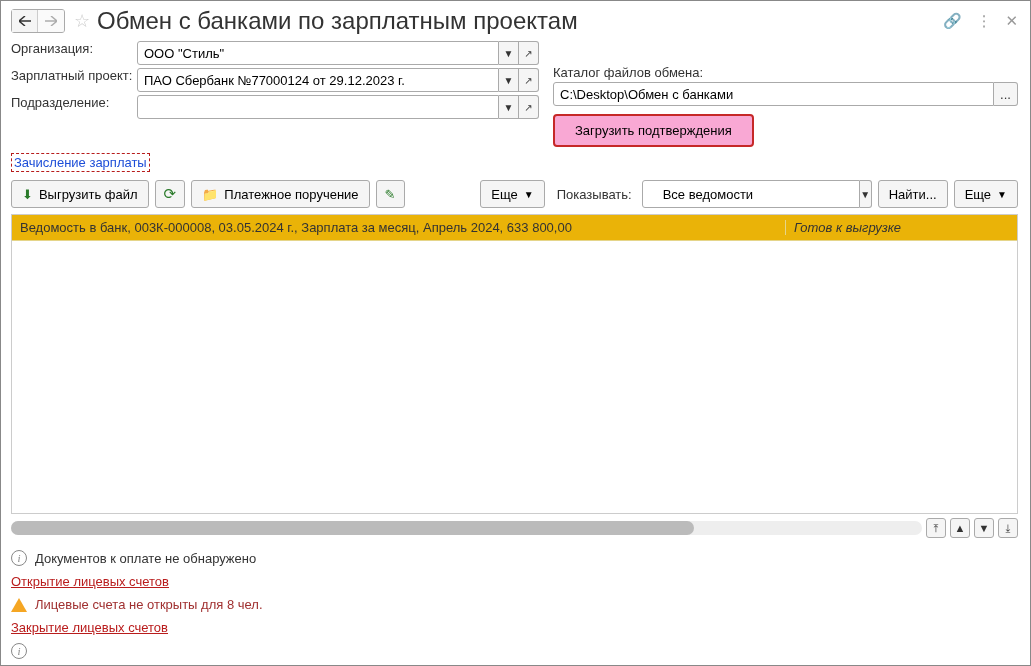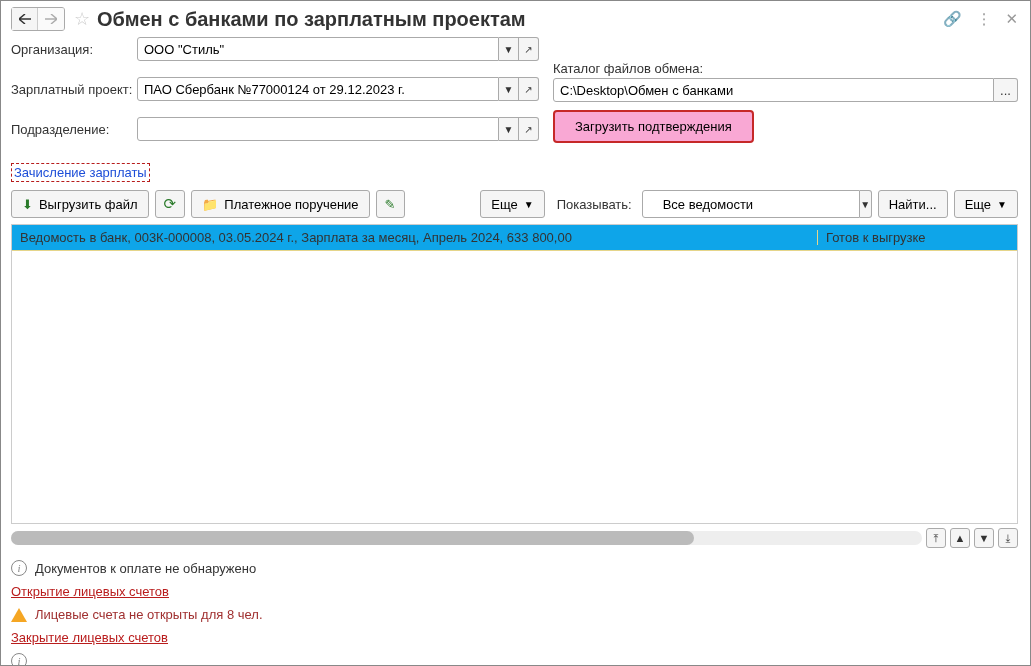--- a/index.html
+++ b/index.html
@@ -3,28 +3,28 @@
 <meta charset="utf-8">
 <style>
 * { box-sizing: border-box; margin: 0; padding: 0; }
 body { font-family: Arial, sans-serif; font-size: 13px; color: #333; background: #fff; width: 1031px; height: 666px; overflow: hidden; border: 1px solid #888; }
 
 .header { display: flex; align-items: center; padding: 6px 12px 4px 10px; }
 .nav-btns { display: flex; border: 1px solid #aaa; border-radius: 3px; margin-right: 6px; }
 .nav-btn { width: 26px; height: 22px; display: flex; align-items: center; justify-content: center; background: #f5f5f5; cursor: pointer; }
 .nav-btn:first-child { border-right: 1px solid #ccc; }
 .star-icon { width: 22px; height: 22px; display: flex; align-items: center; justify-content: center; margin-right: 4px; color: #ccc; font-size: 18px; }
-.title { font-size: 20px; font-weight: bold; flex: 1; }
+.title { font-size: 24px; font-weight: normal; flex: 1; }
 .hdr-icons { display: flex; gap: 14px; align-items: center; color: #999; }
 .hdr-icon { cursor: pointer; font-size: 15px; }
 
 .form-area { display: flex; padding: 2px 12px 6px 10px; gap: 14px; }
 .left-col { flex: 1; }
 .right-col { flex: 0 0 465px; margin-top: 24px; }
-.form-row { display: flex; align-items: center; margin-bottom: 16px; height: 24px; }
+.form-row { display: flex; margin-bottom: 3px; height: 24px; }
 .form-label { width: 126px; font-size: 13px; }
 .input-group { flex: 1; display: flex; height: 24px; }
 .text-input { flex: 1; border: 1px solid #aaa; border-radius: 3px 0 0 3px; padding: 2px 6px; font-size: 13px; height: 24px; background: #fff; }
 .input-btn { width: 20px; height: 24px; border: 1px solid #aaa; border-left: none; background: #f5f5f5; display: flex; align-items: center; justify-content: center; cursor: pointer; font-size: 10px; }
 .input-btn + .input-btn { border-radius: 0 3px 3px 0; }
 
 .catalog-label { font-size: 13px; margin-bottom: 2px; display: block; }
 .catalog-row { display: flex; height: 24px; margin-bottom: 8px; }
 .catalog-input { flex: 1; border: 1px solid #aaa; border-radius: 3px 0 0 3px; padding: 2px 6px; font-size: 13px; height: 24px; }
 .catalog-btn { width: 24px; height: 24px; border: 1px solid #aaa; border-left: none; border-radius: 0 3px 3px 0; background: #f5f5f5; display: flex; align-items: center; justify-content: center; cursor: pointer; }
@@ -36,23 +36,23 @@
 
 .toolbar { display: flex; align-items: center; padding: 4px 12px 6px 10px; gap: 6px; }
 .tb-btn { height: 28px; border: 1px solid #aaa; border-radius: 3px; background: #f5f5f5; padding: 0 10px; display: flex; align-items: center; gap: 6px; cursor: pointer; font-size: 13px; }
 .tb-btn.icon-only { padding: 0 8px; }
 .show-label { font-size: 13px; margin: 0 4px 0 6px; }
 .select-group { display: flex; height: 28px; flex: 1; max-width: 230px; }
 .select-input { flex: 1; border: 1px solid #aaa; border-radius: 3px 0 0 3px; padding: 2px 20px; font-size: 13px; height: 28px; }
 .select-btn { width: 20px; height: 28px; border: 1px solid #aaa; border-left: none; border-radius: 0 3px 3px 0; background: #f5f5f5; display: flex; align-items: center; justify-content: center; cursor: pointer; font-size: 10px; }
 
 .grid { margin: 0 12px 0 10px; border: 1px solid #ccc; height: 300px; position: relative; overflow: hidden; }
-.grid-row { display: flex; background: #0ea5e9; border-bottom: 1px solid #e5d58a; height: 26px; align-items: center; font-size: 13px; }
+.grid-row { display: flex; background: #eab308; border-bottom: 1px solid #e5d58a; height: 26px; align-items: center; font-size: 13px; }
 .grid-cell-main { flex: 1; padding: 0 8px; }
-.grid-cell-status { width: 200px; padding: 0 8px; border-left: 1px solid #e5d58a; }
+.grid-cell-status { width: 232px; padding: 0 8px; border-left: 1px solid #e5d58a; font-style: italic; }
 
 .scroll-strip { display: flex; align-items: center; margin: 4px 12px 8px 10px; gap: 4px; }
 .hscroll { flex: 1; height: 14px; background: #eee; border-radius: 7px; position: relative; }
 .hscroll-thumb { position: absolute; left: 0; top: 0; height: 14px; width: 75%; background: #bbb; border-radius: 7px; }
 .nav-small { width: 20px; height: 20px; border: 1px solid #aaa; border-radius: 3px; background: #f5f5f5; display: flex; align-items: center; justify-content: center; font-size: 11px; cursor: pointer; }
 
 .info-line { display: flex; align-items: center; padding: 4px 12px 4px 10px; gap: 8px; font-size: 13px; }
 .info-icon { width: 16px; height: 16px; border: 1.5px solid #888; border-radius: 50%; display: flex; align-items: center; justify-content: center; font-size: 11px; color: #888; font-style: italic; font-family: serif; flex-shrink: 0; }
 .warn-icon { width: 0; height: 0; border-left: 8px solid transparent; border-right: 8px solid transparent; border-bottom: 14px solid #f5a623; flex-shrink: 0; position: relative; }
 .link-green { color: #b91c1c; text-decoration: underline; padding: 4px 12px 4px 10px; display: inline-block; font-size: 13px; cursor: pointer; }

